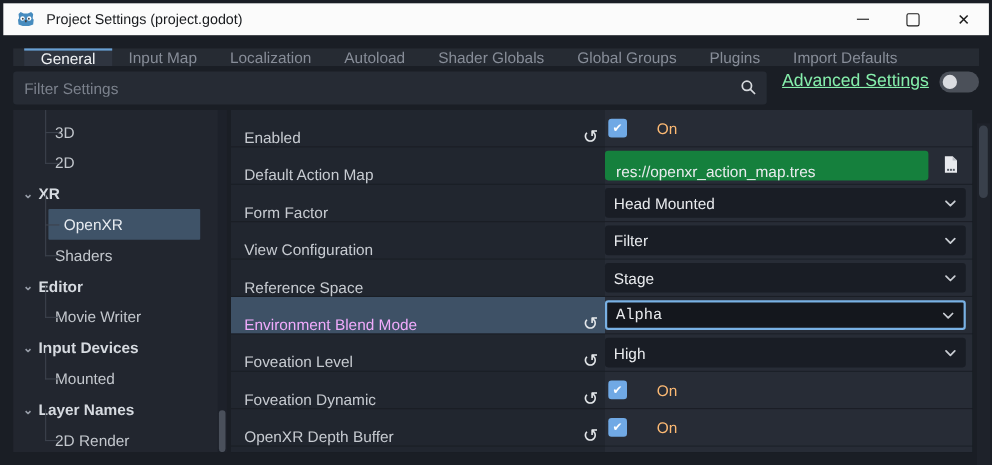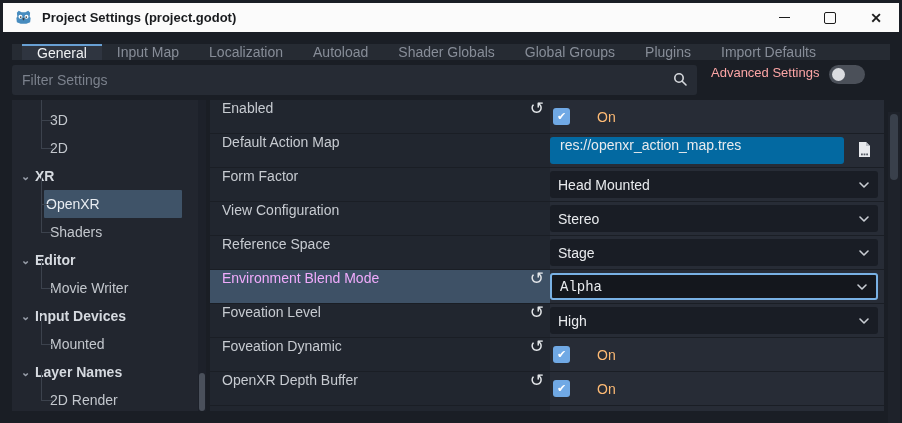--- a/index.html
+++ b/index.html
@@ -4,21 +4,21 @@
 <style>
   html,body{margin:0;padding:0;}
   body{
     width:902px;height:423px;overflow:hidden;position:relative;
     background:#1a1e25;font-family:"Liberation Sans",sans-serif;
     -webkit-font-smoothing:antialiased;
   }
   
   .titlebar{
     height:29px;margin:3px 3px 0 3px;background:#fbfbfb;
-    display:flex;align-items:center;font-weight:bold;
+    display:flex;align-items:center;
   }
   .godot-icon{width:19px;height:19px;margin:0 9px 0 11px;flex:none;}
   .win-title{font-size:13px;color:#191b1e;}
   .win-controls{margin-left:auto;display:flex;height:100%;}
   .win-btn{width:46px;height:100%;display:flex;align-items:center;justify-content:center;cursor:default;}
   .glyph-min{width:11px;height:1.5px;background:#1c1c1c;}
   .glyph-max{width:10px;height:10px;border:1.5px solid #1c1c1c;border-radius:2px;}
   .glyph-close{font-size:14px;color:#1c1c1c;line-height:1;}
   
   .tabbar{
@@ -35,63 +35,63 @@
   
   .filterbar{margin-top:5px;height:30px;display:flex;padding:0 26px 0 12px;}
   .filter-wrap{position:relative;width:685px;flex:none;height:30px;}
   .filter-input{
     width:100%;height:100%;box-sizing:border-box;background:#262b34;border:none;outline:none;
     border-radius:3px;padding:0 32px 0 10px;font-size:14px;color:#e8eaed;
     font-family:"Liberation Sans",sans-serif;
   }
   .filter-input::placeholder{color:#7b818c;}
   .search-icon{position:absolute;right:9px;top:7px;}
-  .adv-label{font-size:13px;color:#fca5a5;margin:0 10px 0 14px;flex:none;}
+  .adv-label{font-size:16px;color:#86efac;margin:0 10px 0 14px;flex:none;text-decoration:underline;}
   .toggle{width:36px;height:19px;border-radius:10px;background:#4b5059;position:relative;flex:none;cursor:default;}
   .toggle-knob{position:absolute;left:3px;top:3px;width:13px;height:13px;border-radius:50%;background:#dadce0;}
   
   .content{display:flex;margin-top:5px;height:311px;}
   .sidebar{
     width:194px;margin-left:12px;background:#22262f;position:relative;
     overflow:hidden;flex:none;padding-top:6px;box-sizing:border-box;
   }
   .tree-item{height:28px;display:flex;align-items:center;position:relative;font-size:14px;cursor:default;}
   .tree-item.section{color:#d6dae0;font-weight:bold;padding-left:6px;}
   .tree-item.child{color:#c3c7cd;padding-left:38px;}
   .tree-item.child.selected{
     background:#3f5368;color:#e8ecf1;margin-left:32px;margin-right:24px;
-    padding-left:2px;border-radius:1px;
+    padding-left:14px;border-radius:1px;
   }
   .tree-chevron{width:15px;flex:none;color:#9aa0ab;font-size:11px;display:flex;justify-content:center;margin-right:2px;}
   .tree-guide{
     position:absolute;left:29px;top:-14px;width:12px;height:28px;
     border-left:1px solid #3c424d;border-bottom:1px solid #3c424d;pointer-events:none;
   }
   .tree-item.selected .tree-guide{left:-3px;}
   .side-scroll{position:absolute;right:0;top:0;bottom:0;width:8px;background:#1d212a;}
   .side-thumb{position:absolute;bottom:0;left:1px;width:6px;height:38px;border-radius:3px;background:#4a505b;}
   
   .main{flex:none;width:674px;margin-left:4px;overflow:hidden;background:#1a1e25;}
   .row{height:33px;margin-bottom:1px;display:flex;background:#21262f;}
-  .cell-label{width:340px;flex:none;display:flex;align-items:flex-start;padding-left:12px;box-sizing:border-box;}
+  .cell-label{width:340px;flex:none;display:flex;align-items:flex-end;padding-left:12px;box-sizing:border-box;}
   .cell-label.hl{background:#3e5166;}
   .label-text{font-size:14px;color:#c7cbd1;}
   .hl .label-text{color:#f0abfc;}
   .revert{margin-left:auto;margin-right:6px;color:#e4e7ea;font-size:17px;line-height:1;cursor:default;}
   .cell-value{flex:1;background:#272c36;position:relative;display:flex;align-items:center;}
   .dropdown{
     position:absolute;left:0;right:6px;top:3px;bottom:3px;background:#191d25;border-radius:3px;
     display:flex;align-items:center;padding:0 8px;box-sizing:border-box;cursor:default;
   }
   .dropdown.focused{background:#14171d;border:2px solid #79b1e4;font-family:Liberation Mono, monospace;}
   .dd-value{font-size:14px;color:#e9ebee;}
   .dd-chevron{margin-left:auto;display:flex;}
   .resbox{
-    position:absolute;left:0;right:40px;top:3px;bottom:3px;background:#0369a1;border-radius:3px;
-    display:flex;align-items:flex-start;padding:0 10px;box-sizing:border-box;cursor:text;
+    position:absolute;left:0;right:40px;top:3px;bottom:3px;background:#15803d;border-radius:3px;
+    display:flex;align-items:flex-end;padding:0 10px;box-sizing:border-box;cursor:text;
   }
   .res-value{font-size:14px;color:#e9ebee;white-space:nowrap;}
   .file-btn{
     position:absolute;right:6px;top:3px;bottom:3px;width:28px;border:none;background:transparent;
     display:flex;align-items:center;justify-content:center;cursor:default;padding:0;
   }
   .checkbox{
     width:17px;height:17px;border-radius:3px;background:#70a9e5;margin-left:3px;flex:none;
     display:flex;align-items:center;justify-content:center;color:#fff;font-size:11px;cursor:default;
   }
@@ -244,21 +244,21 @@
             </span>
           </div>
         </div>
       </div>
       <div class="row">
         <div class="cell-label">
           <span class="label-text">View Configuration</span>
         </div>
         <div class="cell-value">
           <div class="dropdown">
-            <span class="dd-value">Stereo</span>
+            <span class="dd-value">Filter</span>
             <span class="dd-chevron">
               <svg width="12" height="12" viewBox="0 0 12 12">
                 <path d="M2 4l4 4 4-4" fill="none" stroke="#c9cdd3" stroke-width="1.6" stroke-linecap="round" stroke-linejoin="round"></path>
               </svg>
             </span>
           </div>
         </div>
       </div>
       <div class="row">
         <div class="cell-label">

